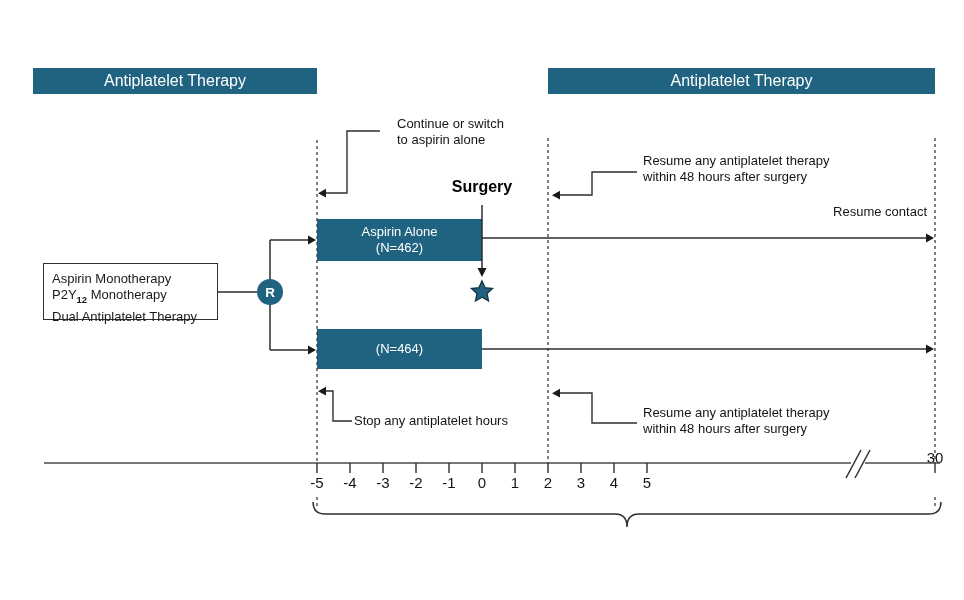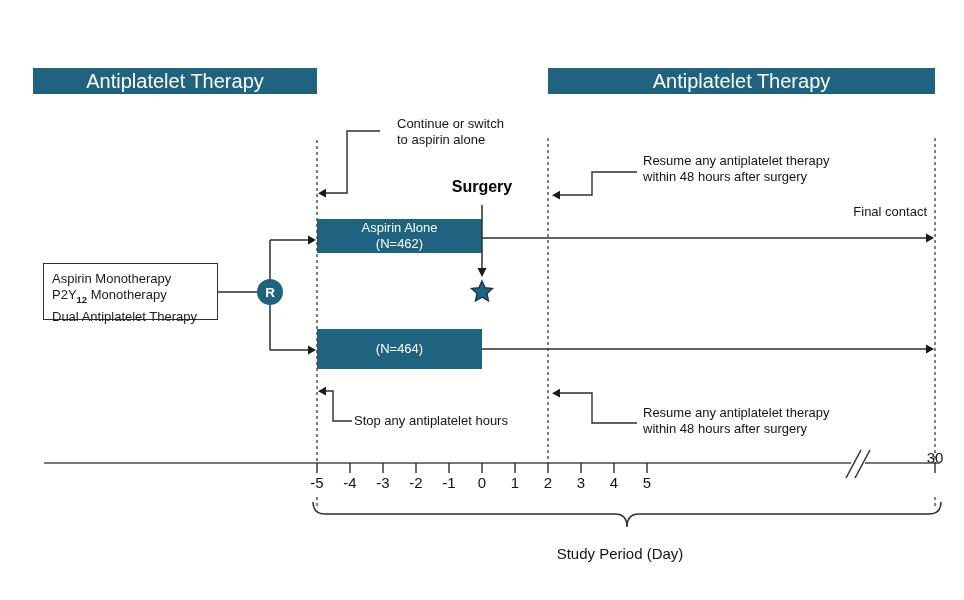--- a/index.html
+++ b/index.html
@@ -3,21 +3,21 @@
 <meta charset="utf-8">
 <style>
   html,body{margin:0;padding:0;background:#fff;}
   #canvas{
     position:relative;width:964px;height:600px;background:#ffffff;overflow:hidden;
     font-family:"Liberation Sans","DejaVu Sans",sans-serif;color:#1a1a1a;
   }
   .abs{position:absolute;}
   .header-bar{
     background:#1f6380;color:#ffffff;text-align:center;
-    font-size:20px;line-height:26px;height:26px;
+    font-size:16px;line-height:26px;height:26px;
   }
   .enroll-box{
     background:#ffffff;border:1.5px solid #2f2f2f;box-sizing:border-box;
     font-size:13px;line-height:16.5px;padding:16px 4px 3px 8px;
     display:flex;flex-direction:column;justify-content:center;
   }
   .arm-box{
     background:#1f6380;color:#ffffff;text-align:center;
     font-size:13px;line-height:16px;box-sizing:border-box;
     display:flex;flex-direction:column;justify-content:center;
@@ -36,21 +36,21 @@
 
   <div class="abs header-bar" style="left:33px;top:68px;width:284px;">Antiplatelet Therapy</div>
   <div class="abs header-bar" style="left:548px;top:68px;width:387px;">Antiplatelet Therapy</div>
 
   <div class="abs enroll-box" style="left:43px;top:263px;width:175px;height:57px;">
     <div>Aspirin Monotherapy</div>
     <div><span>P2Y</span><sub>12</sub><span> Monotherapy</span></div>
     <div>Dual Antiplatelet Therapy</div>
   </div>
 
-  <div class="abs arm-box" style="left:317px;top:219px;width:165px;height:34px;">
+  <div class="abs arm-box" style="left:317px;top:219px;width:165px;height:42px;">
     <div>Aspirin Alone</div>
     <div>(N=462)</div>
   </div>
   <div class="abs arm-box" style="left:317px;top:329px;width:165px;height:40px;">
     <div>(N=464)</div>
   </div>
 
   <div class="abs surgery" style="left:417px;top:178px;width:130px;">Surgery</div>
 
   <div class="abs ann" style="left:385px;top:116px;margin-left:12px;">
@@ -63,36 +63,35 @@
     <div>within 48 hours after surgery</div>
   </div>
 
   <div class="abs ann" style="left:643px;top:405px;">
     <div>Resume any antiplatelet therapy</div>
     <div>within 48 hours after surgery</div>
   </div>
 
   <div class="abs ann" style="left:354px;top:413px;">Stop any antiplatelet hours</div>
 
-  <div class="abs ann" style="left:815px;top:204px;width:112px;text-align:right;">Final contact</div>
+  <div class="abs ann" style="left:815px;top:204px;width:112px;text-align:right;">Resume contact</div>
 
   <div class="abs tick-label" style="left:300px;top:474px;">-5</div>
   <div class="abs tick-label" style="left:333px;top:474px;">-4</div>
   <div class="abs tick-label" style="left:366px;top:474px;">-3</div>
   <div class="abs tick-label" style="left:399px;top:474px;">-2</div>
   <div class="abs tick-label" style="left:432px;top:474px;">-1</div>
   <div class="abs tick-label" style="left:465px;top:474px;">0</div>
   <div class="abs tick-label" style="left:498px;top:474px;">1</div>
   <div class="abs tick-label" style="left:531px;top:474px;">2</div>
   <div class="abs tick-label" style="left:564px;top:474px;">3</div>
   <div class="abs tick-label" style="left:597px;top:474px;">4</div>
   <div class="abs tick-label" style="left:630px;top:474px;">5</div>
   <div class="abs tick-label" style="left:918px;top:449px;">30</div>
 
-  <div class="abs axis-label" style="left:520px;top:545px;width:200px;">Study Period (Day)</div>
 
   <svg width="964" height="600" viewBox="0 0 964 600">
 
     <line x1="317" y1="140" x2="317" y2="463" stroke="#3c3c3c" stroke-width="1.3" stroke-dasharray="3 3"></line>
     <line x1="317" y1="497" x2="317" y2="508" stroke="#3c3c3c" stroke-width="1.3" stroke-dasharray="3 3"></line>
     <line x1="548" y1="138" x2="548" y2="463" stroke="#3c3c3c" stroke-width="1.3" stroke-dasharray="3 3"></line>
     <line x1="935" y1="138" x2="935" y2="463" stroke="#3c3c3c" stroke-width="1.3" stroke-dasharray="3 3"></line>
     <line x1="935" y1="497" x2="935" y2="508" stroke="#3c3c3c" stroke-width="1.3" stroke-dasharray="3 3"></line>
 
     <line x1="44" y1="463" x2="940" y2="463" stroke="#4a4a4a" stroke-width="1.6"></line>

